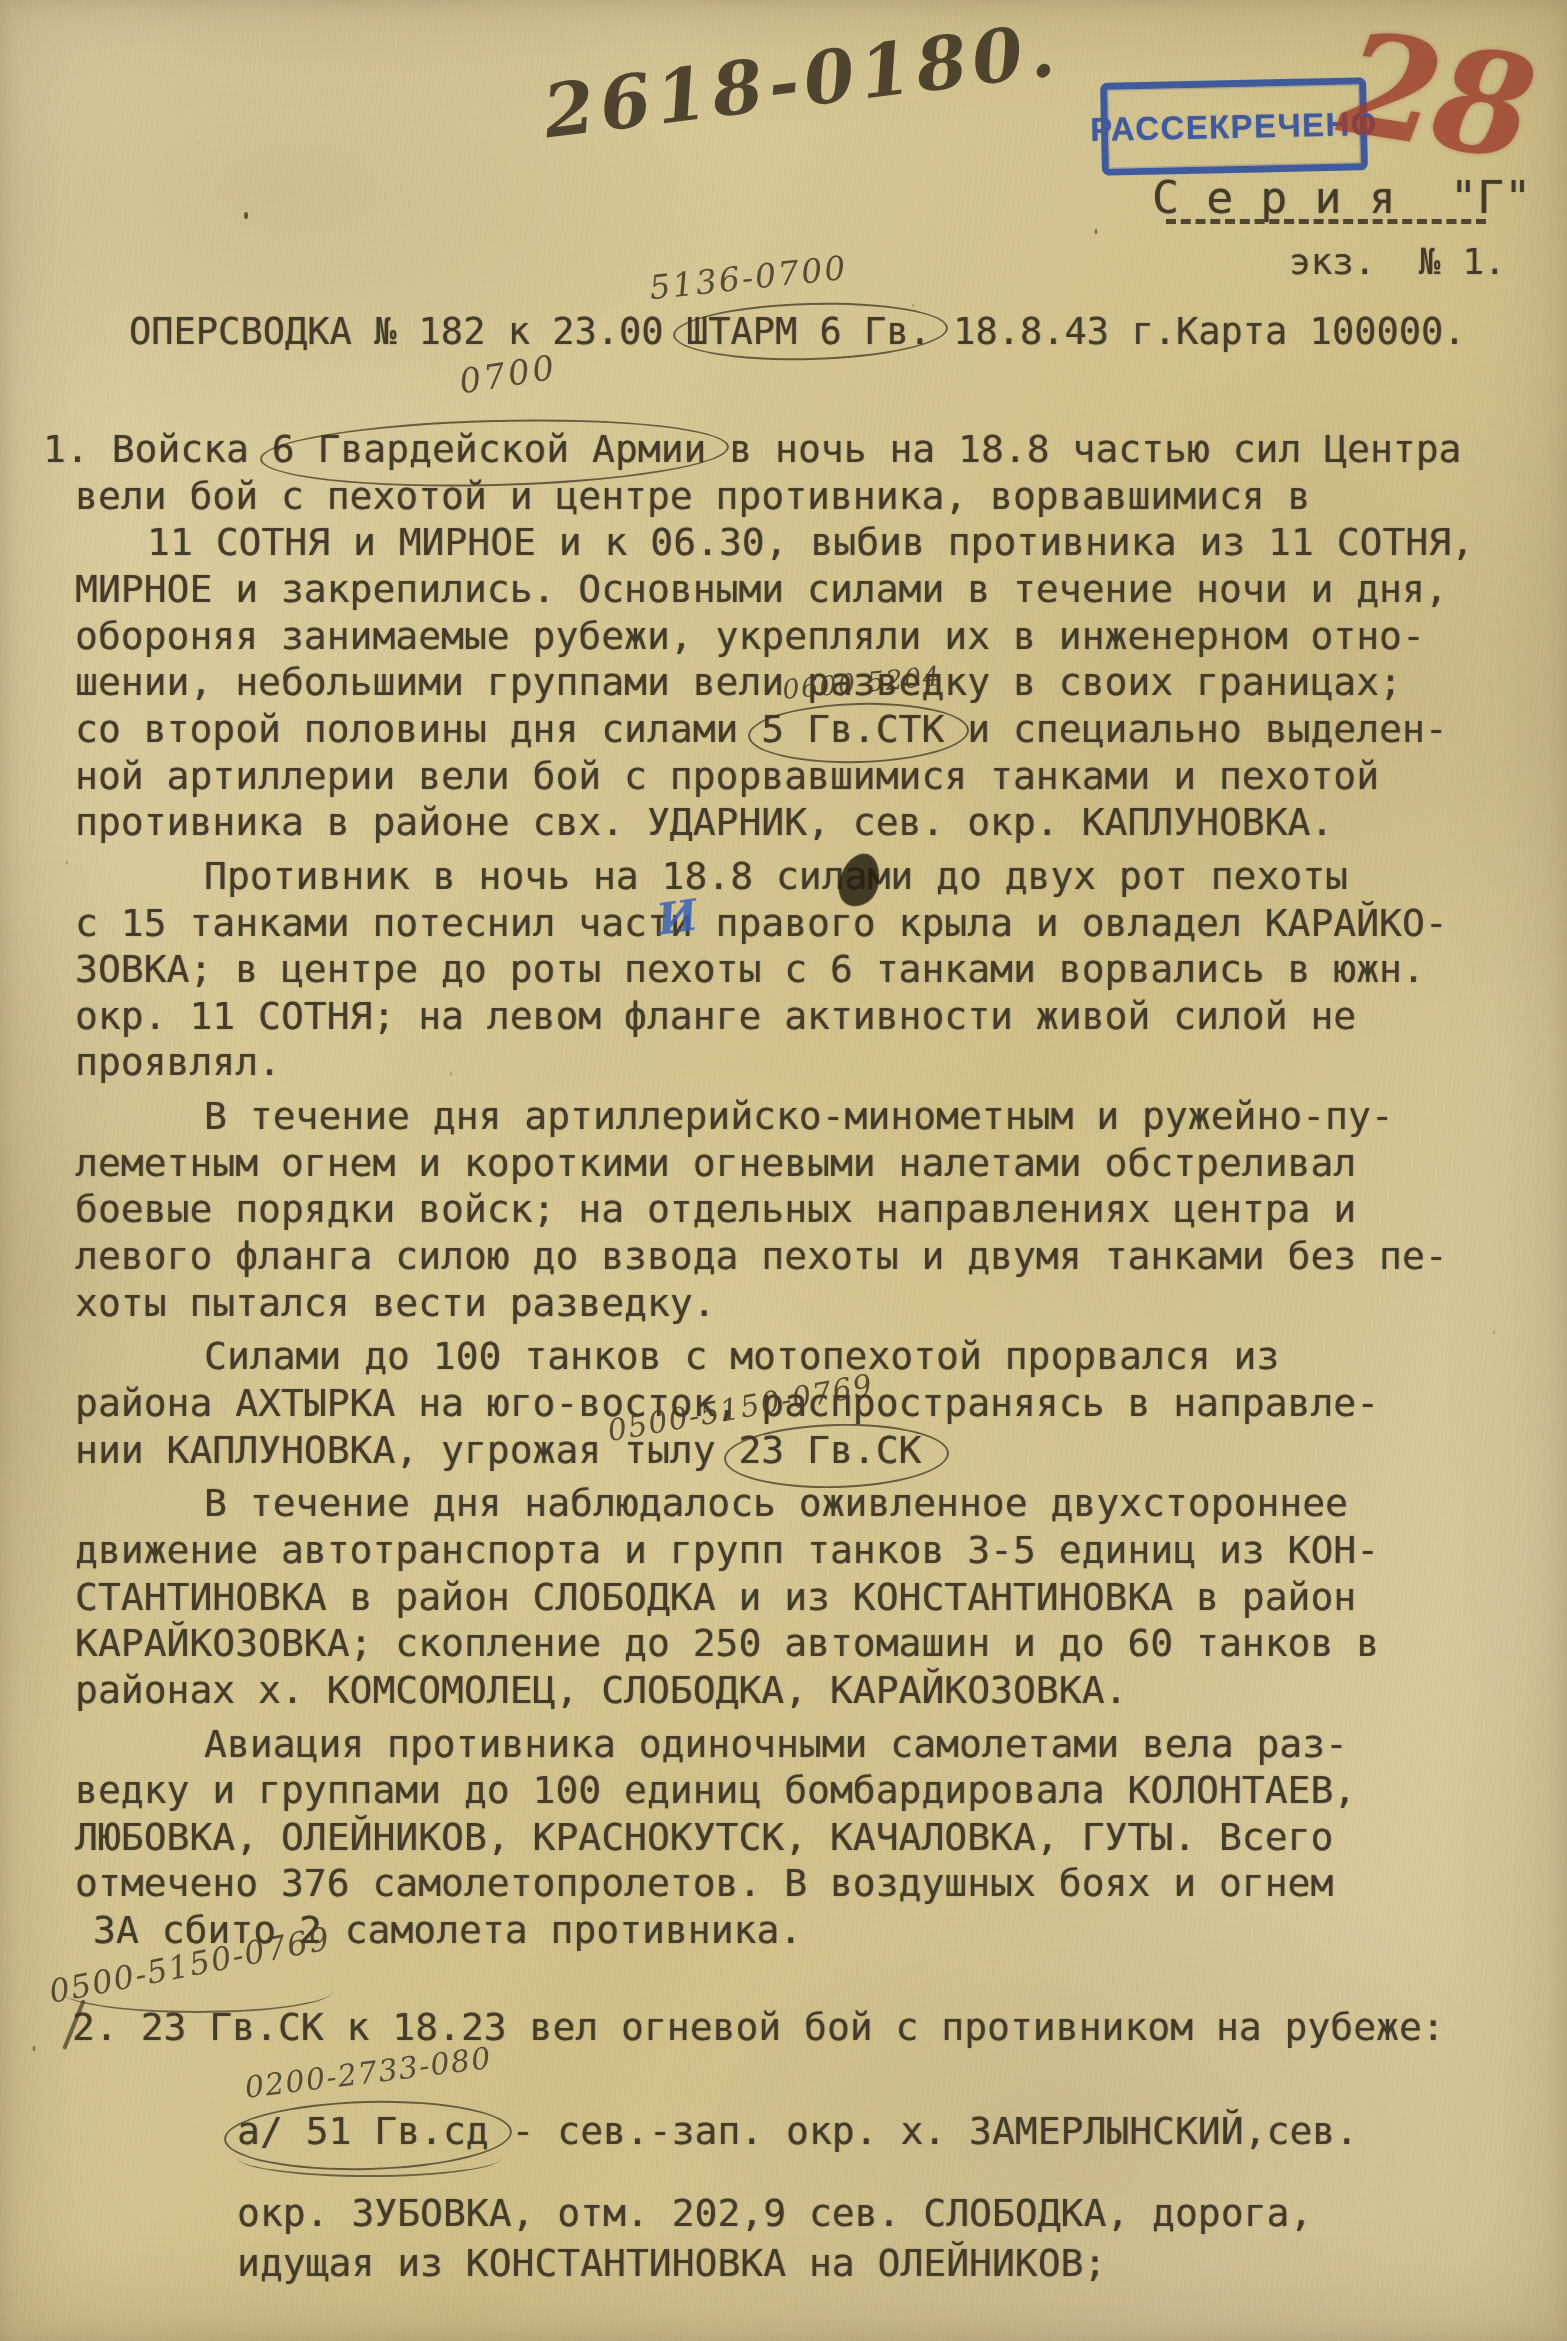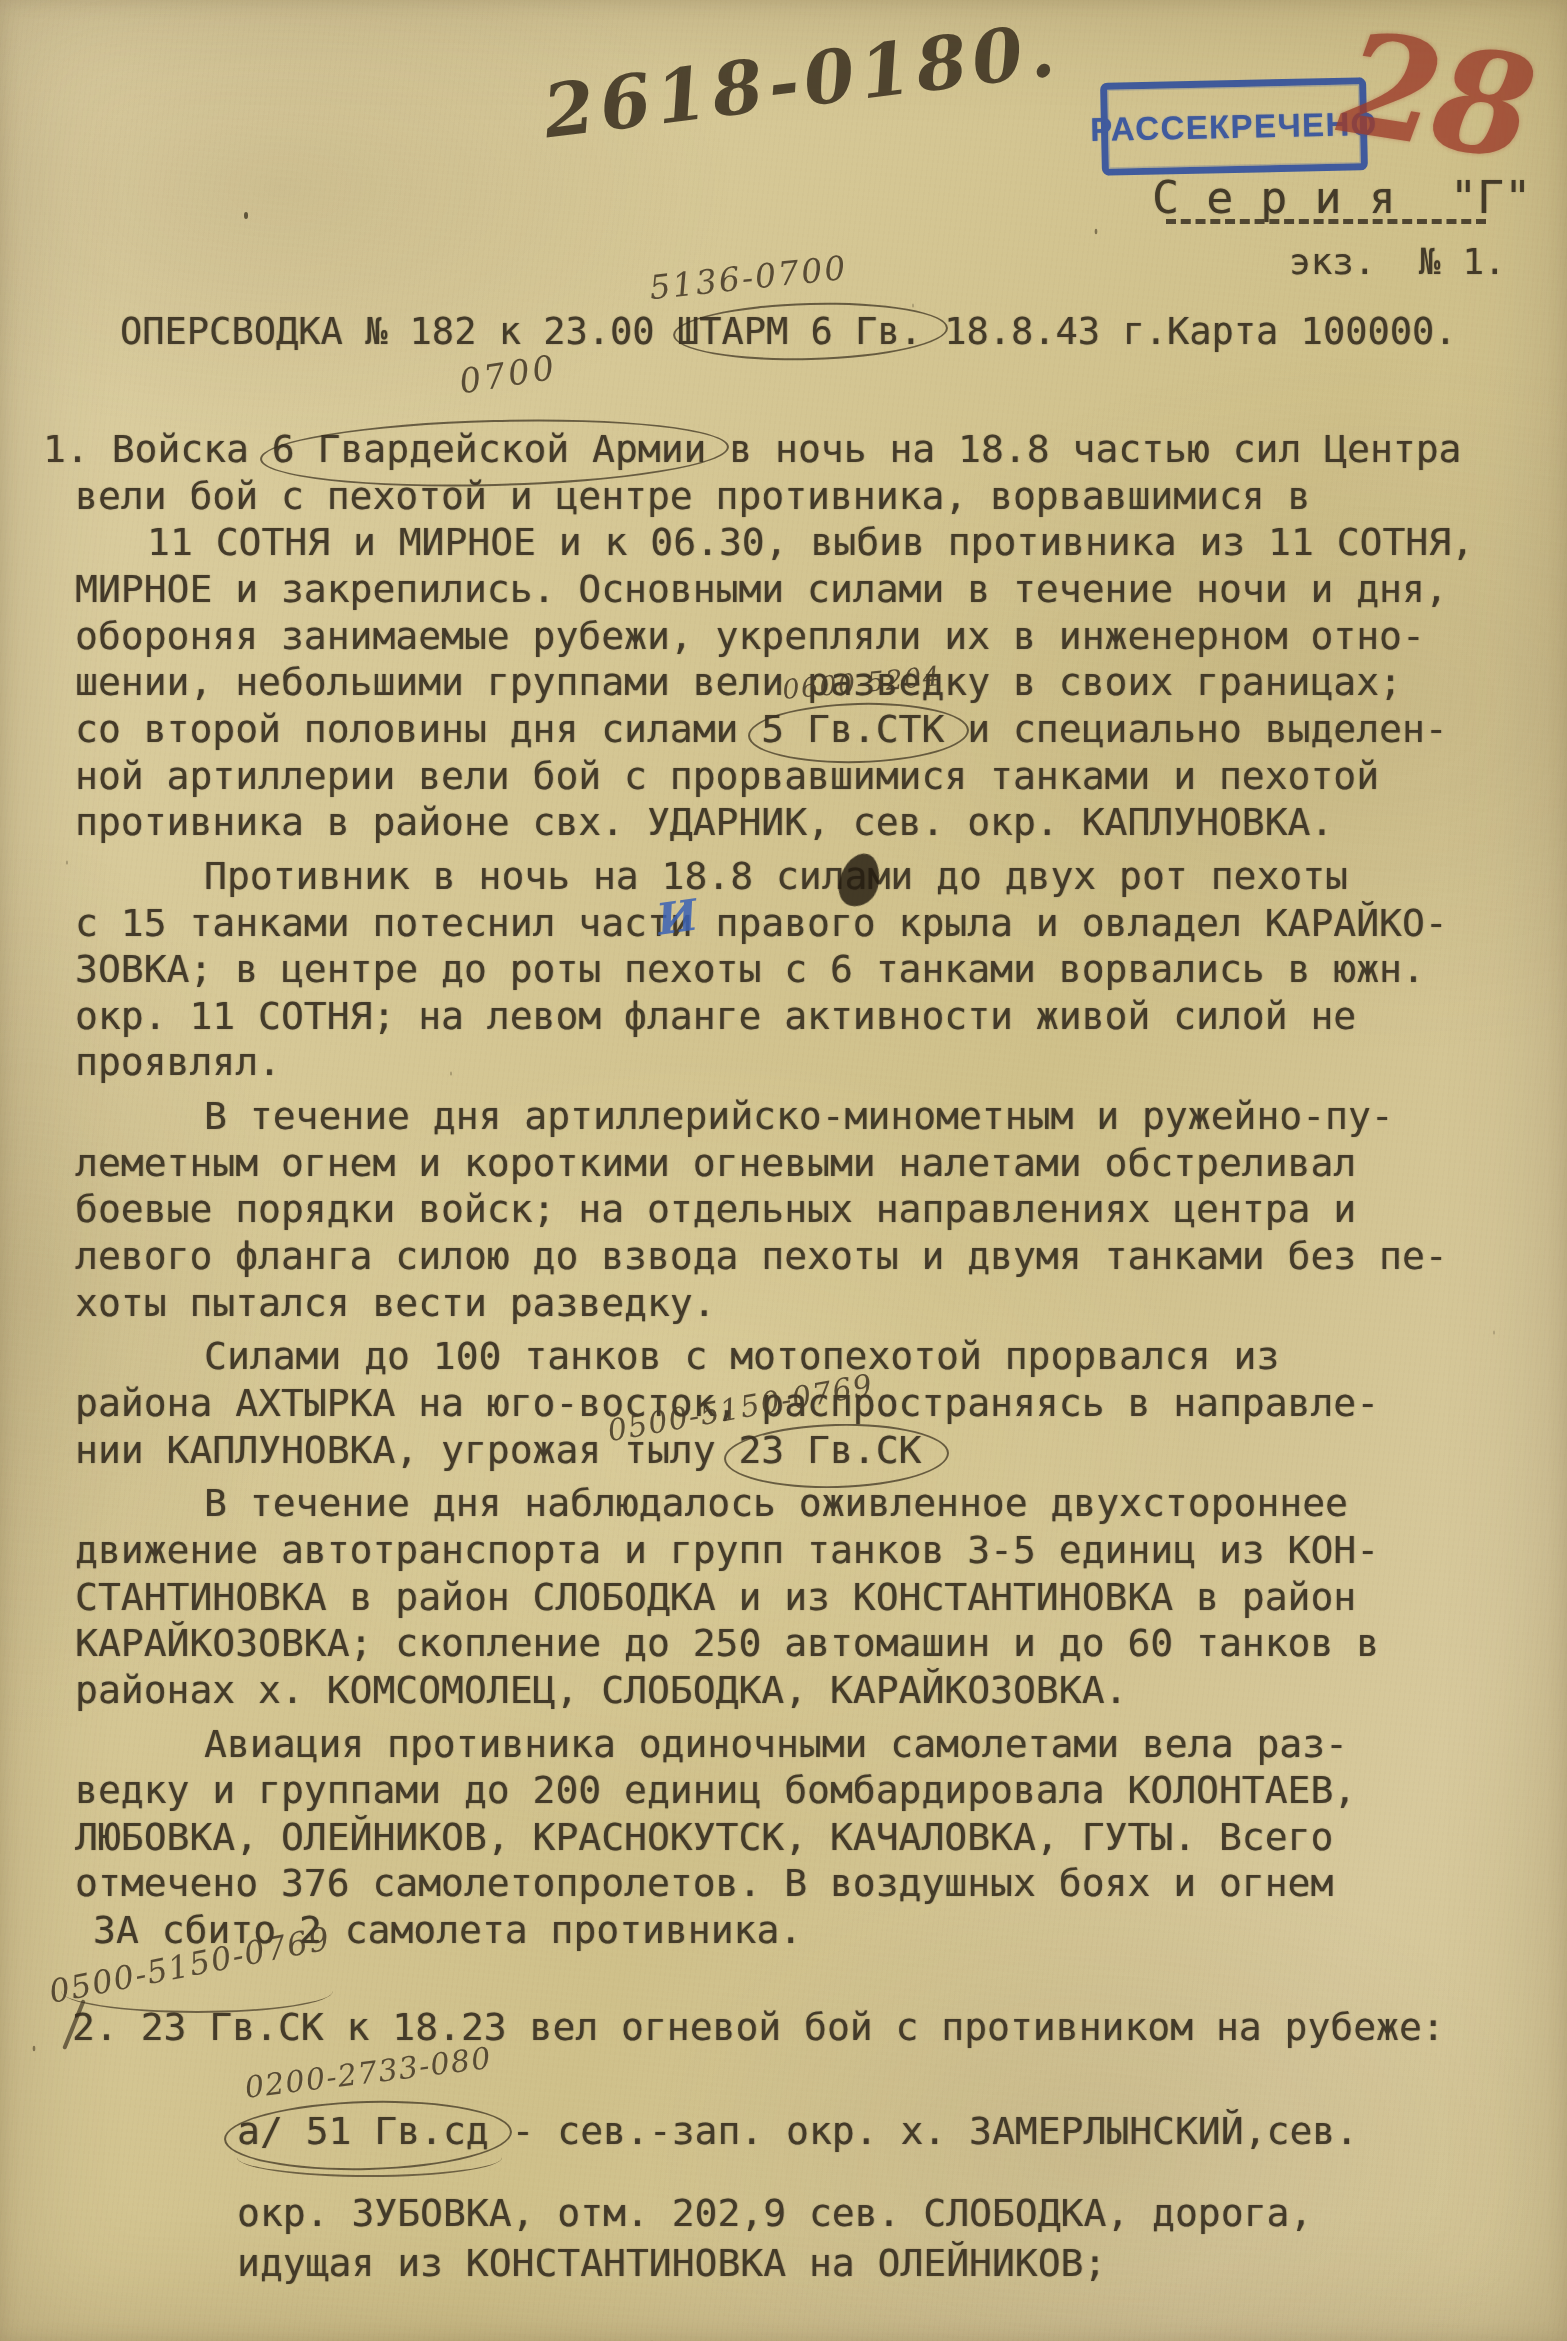--- a/index.html
+++ b/index.html
@@ -80,21 +80,21 @@
 
 <div class="stamp">РАССЕКРЕЧЕНО</div>
 
 <div class="red" style="left:1342px;top:13px;transform:rotate(9deg);">28</div>
 
 <div class="series">С е р и я  "Г"</div>
 <div class="dashline"></div>
 <div class="copy">экз.  № 1.</div>
 
 <div class="hw" style="left:649px;top:258px;font-size:33px;transform:rotate(-6deg);letter-spacing:2.2px;">5136-0700</div>
-<div class="tl title" style="left:120px;top:313px;text-align:right;">ОПЕРСВОДКА № 182 к 23.00 ШТАРМ 6 Гв. 18.8.43 г.Карта 100000.</div>
+<div class="tl title" style="left:129px;top:313px;text-align:right;">ОПЕРСВОДКА № 182 к 23.00 ШТАРМ 6 Гв. 18.8.43 г.Карта 100000.</div>
 <div class="oval" style="left:673px;top:303px;width:271px;height:53px;"></div>
 
 <div class="hw" style="left:459px;top:354px;font-size:34px;transform:rotate(-9deg);letter-spacing:2.9px;">0700</div>
 
 <div class="tl" style="left:43px;top:430px">1. Войска 6 Гвардейской Армии в ночь на 18.8 частью сил Центра</div>
 <div class="tl" style="left:75px;top:477px">вели бой с пехотой и центре противника, ворвавшимися в</div>
 <div class="tl" style="left:147px;top:523px">11 СОТНЯ и МИРНОЕ и к 06.30, выбив противника из 11 СОТНЯ,</div>
 <div class="tl" style="left:75px;top:570px">МИРНОЕ и закрепились. Основными силами в течение ночи и дня,</div>
 <div class="tl" style="left:75px;top:617px">обороняя занимаемые рубежи, укрепляли их в инженерном отно-</div>
 <div class="tl" style="left:75px;top:663px">шении, небольшими группами вели разведку в своих границах;</div>
@@ -113,21 +113,21 @@
 <div class="tl" style="left:75px;top:1284px">хоты пытался вести разведку.</div>
 <div class="tl" style="left:204px;top:1337px">Силами до 100 танков с мотопехотой прорвался из</div>
 <div class="tl" style="left:75px;top:1384px">района АХТЫРКА на юго-восток, распространяясь в направле-</div>
 <div class="tl" style="left:75px;top:1431px">нии КАПЛУНОВКА, угрожая тылу 23 Гв.СК</div>
 <div class="tl" style="left:204px;top:1484px">В течение дня наблюдалось оживленное двухстороннее</div>
 <div class="tl" style="left:75px;top:1531px">движение автотранспорта и групп танков 3-5 единиц из КОН-</div>
 <div class="tl" style="left:75px;top:1578px">СТАНТИНОВКА в район СЛОБОДКА и из КОНСТАНТИНОВКА в район</div>
 <div class="tl" style="left:75px;top:1624px">КАРАЙКОЗОВКА; скопление до 250 автомашин и до 60 танков в</div>
 <div class="tl" style="left:75px;top:1671px">районах х. КОМСОМОЛЕЦ, СЛОБОДКА, КАРАЙКОЗОВКА.</div>
 <div class="tl" style="left:204px;top:1725px">Авиация противника одиночными самолетами вела раз-</div>
-<div class="tl" style="left:75px;top:1771px">ведку и группами до 200 единиц бомбардировала КОЛОНТАЕВ,</div>
+<div class="tl" style="left:75px;top:1771px">ведку и группами до 100 единиц бомбардировала КОЛОНТАЕВ,</div>
 <div class="tl" style="left:75px;top:1818px">ЛЮБОВКА, ОЛЕЙНИКОВ, КРАСНОКУТСК, КАЧАЛОВКА, ГУТЫ. Всего</div>
 <div class="tl" style="left:75px;top:1864px">отмечено 376 самолетопролетов. В воздушных боях и огнем</div>
 <div class="tl" style="left:93px;top:1911px">ЗА сбито 2 самолета противника.</div>
 <div class="tl" style="left:72px;top:2008px">2. 23 Гв.СК к 18.23 вел огневой бой с противником на рубеже:</div>
 <div class="tl" style="left:237px;top:2112px">а/ 51 Гв.сд - сев.-зап. окр. х. ЗАМЕРЛЫНСКИЙ,сев.</div>
 <div class="tl" style="left:237px;top:2194px">окр. ЗУБОВКА, отм. 202,9 сев. СЛОБОДКА, дорога,</div>
 <div class="tl" style="left:237px;top:2244px">идущая из КОНСТАНТИНОВКА на ОЛЕЙНИКОВ;</div>
 
 <div class="oval" style="left:260px;top:420px;width:465px;height:62px;"></div>
 <div class="oval" style="left:748px;top:703px;width:217px;height:56px;"></div>

